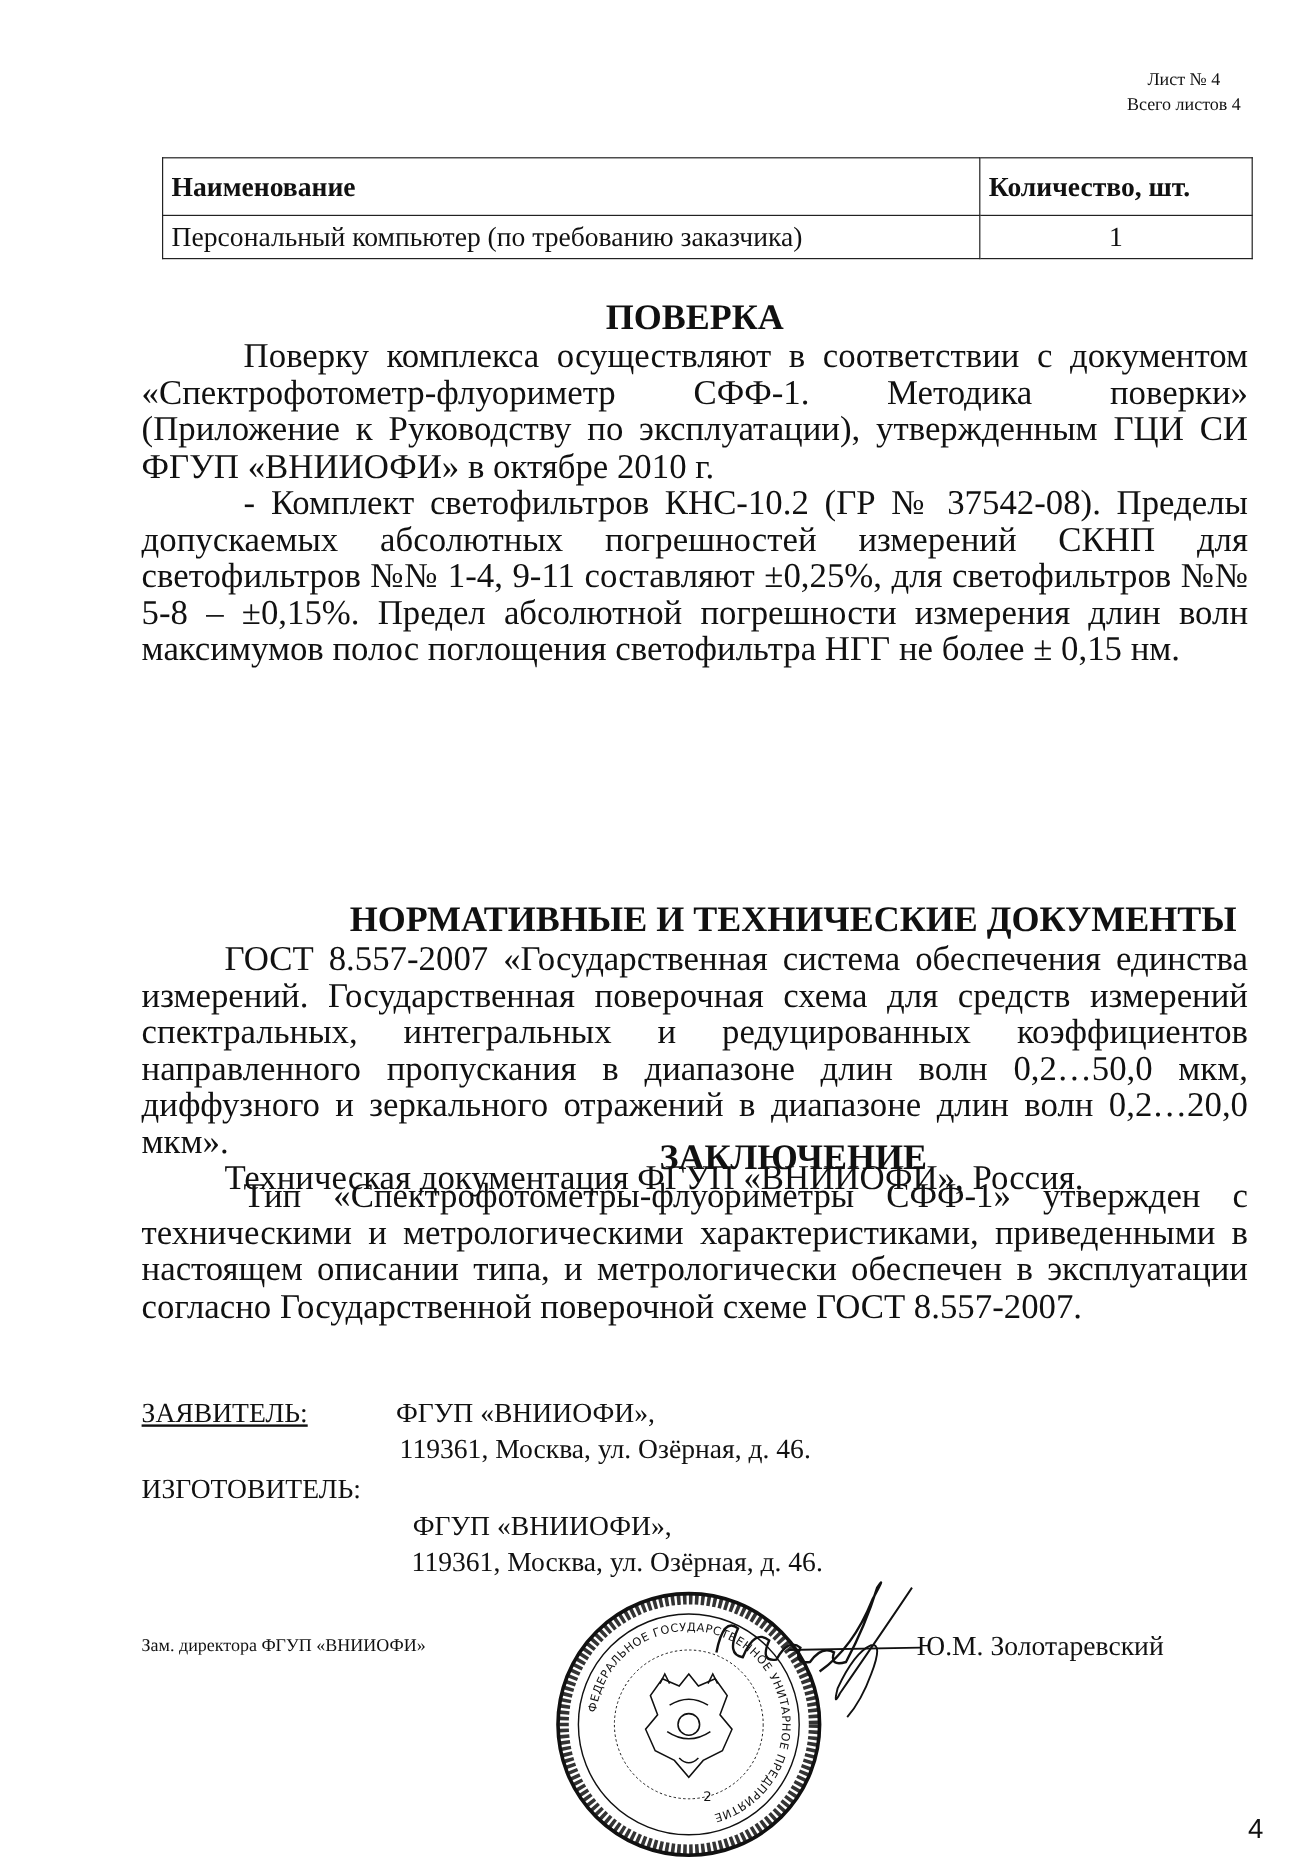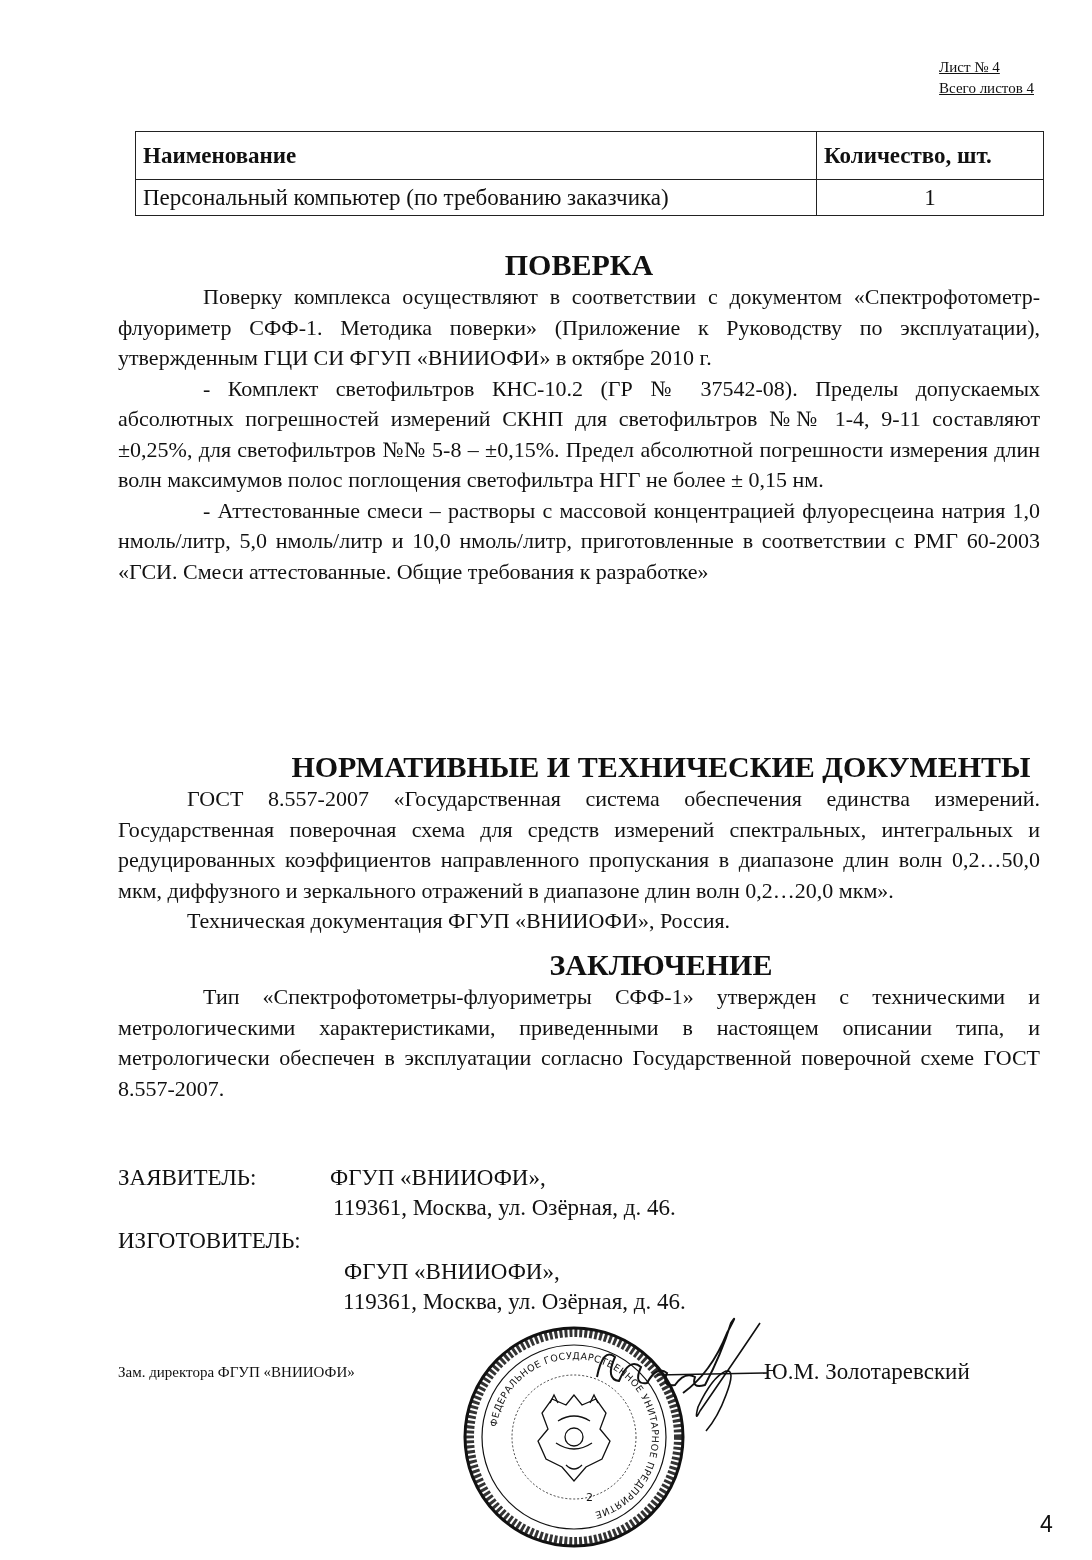--- a/index.html
+++ b/index.html
@@ -3,42 +3,42 @@
   <meta charset="utf-8">
   <style>
     html, body { margin: 0; padding: 0; background: #ffffff; }
     body {
       width: 1092px; height: 1560px; position: relative; overflow: hidden;
       font-family: "Liberation Serif", "DejaVu Serif", serif;
       color: #111111;
     }
     .abs { position: absolute; }
     .sheet-info {
-      right: 58px; top: 57px; text-align: left;
-      font-size: 15px; line-height: 21px; text-decoration: underline;
+      right: 58px; top: 57px; text-align: center;
+      font-size: 15px; line-height: 21px;
     }
     table.items {
       position: absolute; left: 135px; top: 131px; width: 909px;
       border-collapse: collapse; font-size: 23px; padding-left: 24px;
     }
     table.items td, table.items th {
       border: 1.5px solid #222; padding: 0 7px; height: 46px;
     }
     table.items th { text-align: left; font-weight: bold; height: 47px; }
     table.items th.qty { width: 212px; }
     table.items td.qty { text-align: center; }
     table.items tr.row td { height: 35px; }
 
     .heading {
       position: absolute; left: 118px; width: 922px; text-align: center;
       font-weight: bold; font-size: 30px; line-height: 30px;
     }
     .para {
       position: absolute; left: 118px; width: 922px;
-      font-size: 22px; line-height: 30.5px; text-align: justify;
+      font-size: 29px; line-height: 30.5px; text-align: justify;
     }
     .para p { margin: 0; }
     .ind1 { text-indent: 85px; }
     .ind2 { text-indent: 69px; }
     .ind3 { text-indent: 85px; }
 
     .party { position: absolute; font-size: 23px; line-height: 30px; }
 
     .sign-line { position: absolute; left: 118px; top: 1357px; font-size: 15px; line-height: 30px; }
     .sign-name { position: absolute; left: 764px; top: 1357px; font-size: 23px; line-height: 30px; }
@@ -65,35 +65,34 @@
     <td>Персональный компьютер (по требованию заказчика)</td>
     <td class="qty">1</td>
   </tr>
 </tbody>
   </table>
 
 <div class="heading" style="top:250px;">ПОВЕРКА</div>
 <div class="para" style="top:282px;">
   <p class="ind1">Поверку комплекса осуществляют в соответствии с документом «Спектрофотометр-флуориметр СФФ-1. Методика поверки» (Приложение к Руководству по эксплуатации), утвержденным ГЦИ СИ ФГУП «ВНИИОФИ» в октябре 2010 г.</p>
   <p class="ind3">- Комплект светофильтров КНС-10.2 (ГР № 37542-08). Пределы допускаемых абсолютных погрешностей измерений СКНП для светофильтров №№ 1-4, 9-11 составляют ±0,25%, для светофильтров №№ 5-8 – ±0,15%. Предел абсолютной погрешности измерения длин волн максимумов полос поглощения светофильтра НГГ не более ± 0,15 нм.</p>
-  <p class="ind3">- Аттестованные смеси – растворы с массовой концентрацией флуоресцеина натрия 1,0 нмоль/литр, 5,0 нмоль/литр и 10,0 нмоль/литр, приготовленные в соответствии с РМГ 60-2003 «ГСИ. Смеси аттестованные. Общие требования к разработке»</p>
 </div>
 
 <div class="heading" style="top:752px; left:200px;">НОРМАТИВНЫЕ И ТЕХНИЧЕСКИЕ ДОКУМЕНТЫ</div>
 <div class="para" style="top:784px;">
   <p class="ind2">ГОСТ 8.557-2007 «Государственная система обеспечения единства измерений. Государственная поверочная схема для средств измерений спектральных, интегральных и редуцированных коэффициентов направленного пропускания в диапазоне длин волн 0,2…50,0 мкм, диффузного и зеркального отражений в диапазоне длин волн 0,2…20,0 мкм».</p>
   <p class="ind2">Техническая документация ФГУП «ВНИИОФИ», Россия.</p>
 </div>
 
 <div class="heading" style="top:950px; left:200px;">ЗАКЛЮЧЕНИЕ</div>
 <div class="para" style="top:982px;">
   <p class="ind1">Тип «Спектрофотометры-флуориметры СФФ-1» утвержден с техническими и метрологическими характеристиками, приведенными в настоящем описании типа, и метрологически обеспечен в эксплуатации согласно Государственной поверочной схеме ГОСТ 8.557-2007.</p>
 </div>
 
-<div class="party" style="left:118px; top:1163px;">ЗАЯВИТЕЛЬ:</div>
+<div class="party" style="left:118px; top:1163px;text-decoration:underline;">ЗАЯВИТЕЛЬ:</div>
 <div class="party" style="left:330px; top:1163px;">ФГУП «ВНИИОФИ»,</div>
 <div class="party" style="left:333px; top:1193px;">119361, Москва, ул. Озёрная, д. 46.</div>
 
 <div class="party" style="left:118px; top:1226px;">ИЗГОТОВИТЕЛЬ:</div>
 <div class="party" style="left:344px; top:1257px;">ФГУП «ВНИИОФИ»,</div>
 <div class="party" style="left:343px; top:1287px;">119361, Москва, ул. Озёрная, д. 46.</div>
 
 <div class="sign-line">Зам. директора ФГУП «ВНИИОФИ»</div>
 <div class="sign-name">Ю.М. Золотаревский</div>
 

